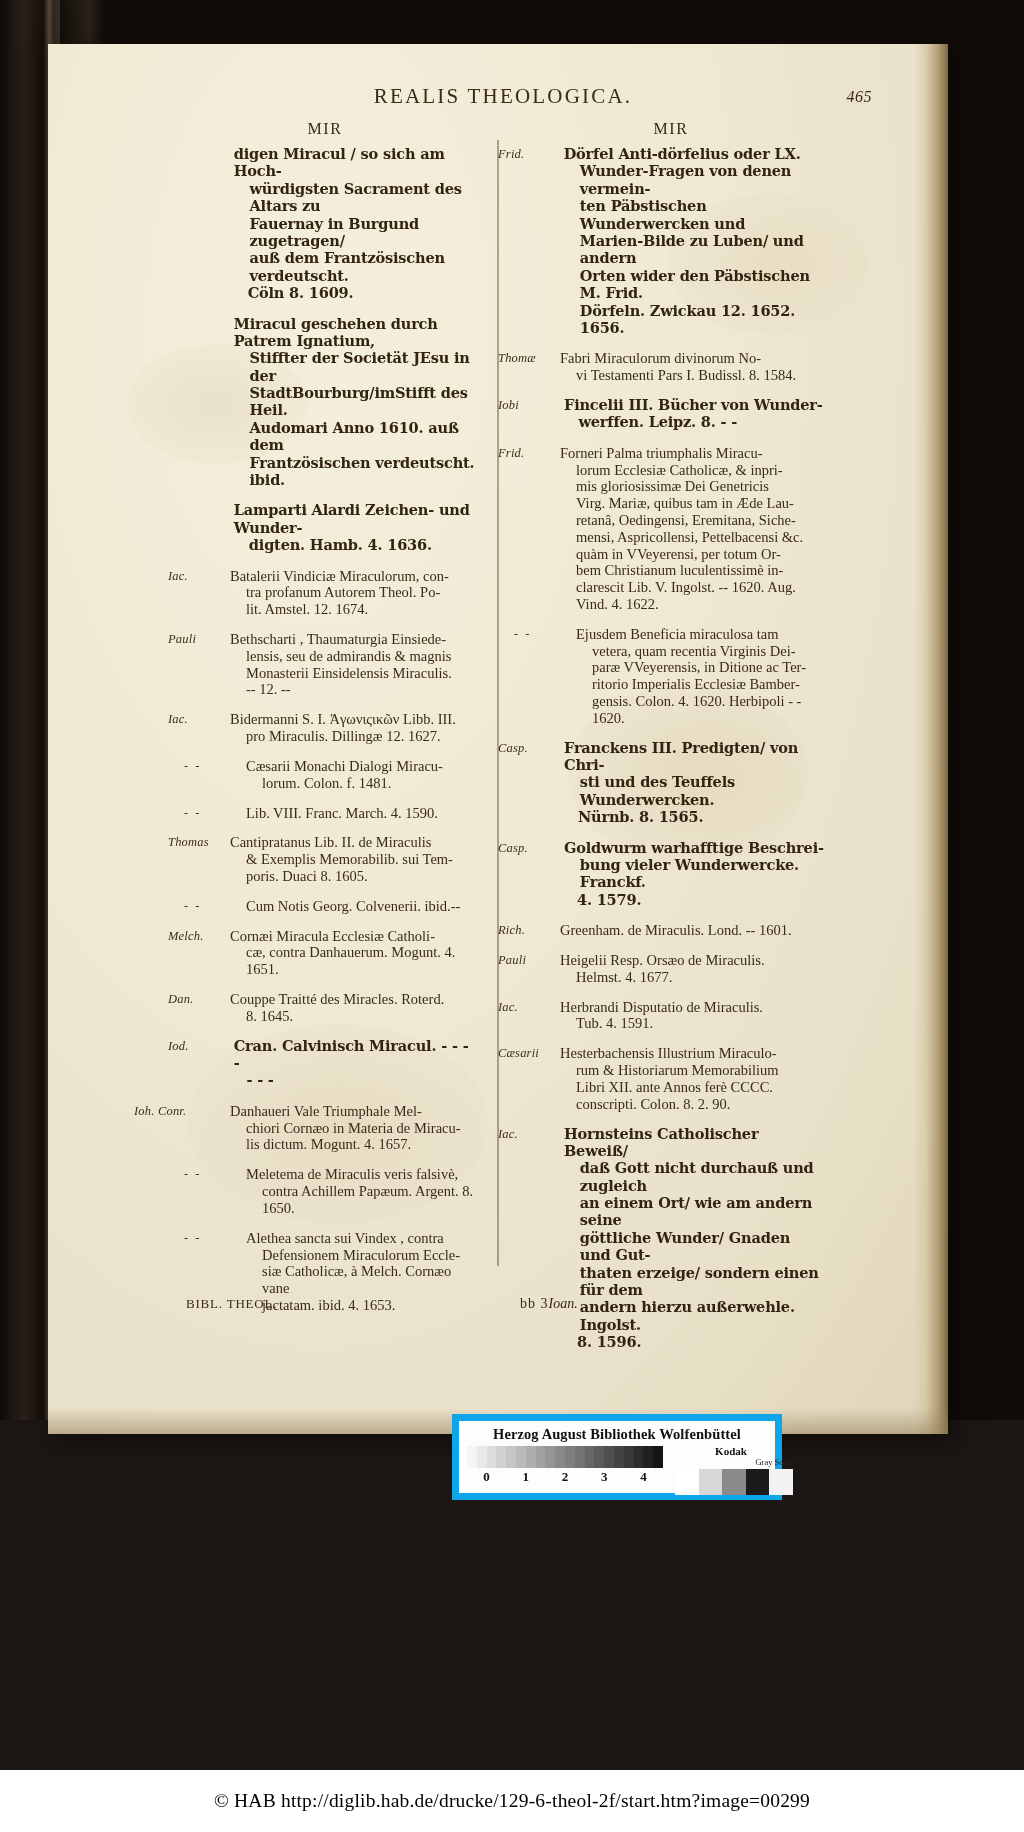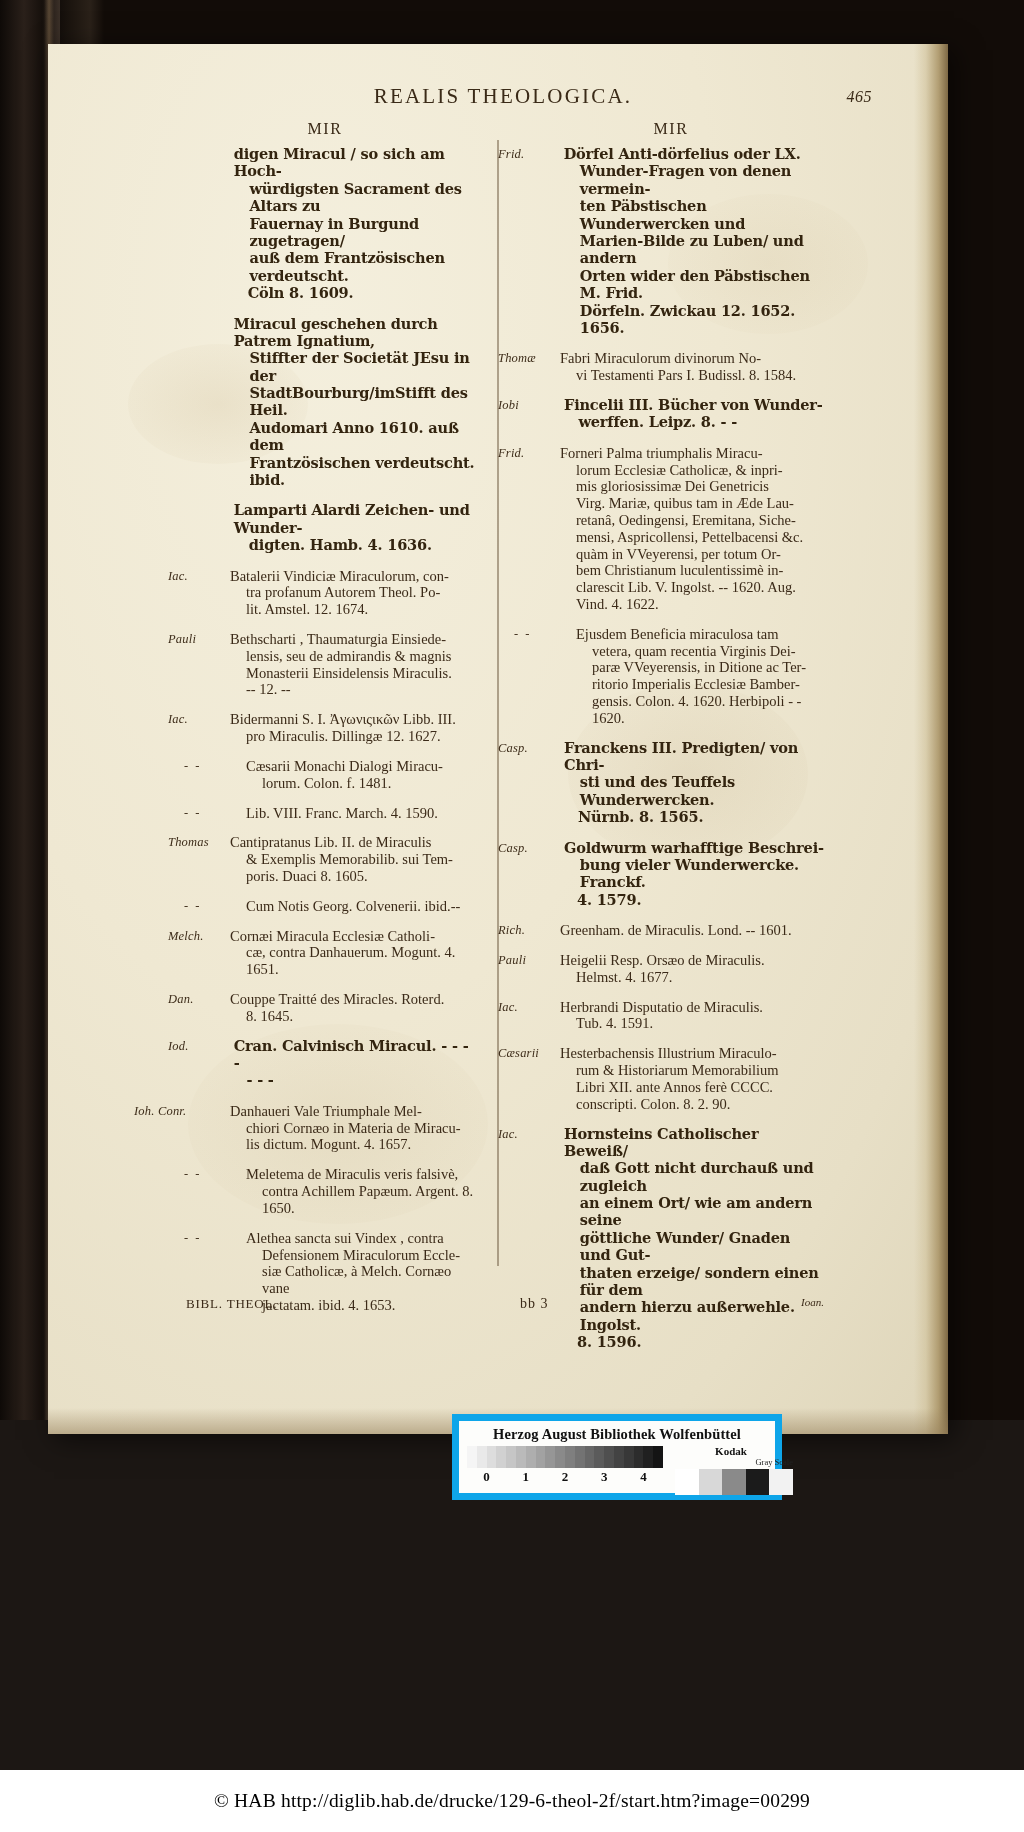--- a/index.html
+++ b/index.html
@@ -220,25 +220,24 @@
     width: 50%;
     padding-left: 18px;
     box-sizing: border-box;
     letter-spacing: 0.8px;
   }
   #foot-right {
     width: 50%;
     box-sizing: border-box;
     padding-left: 22px;
     display: flex;
-    justify-content: space-between;
     padding-right: 4px;
   }
   #signature-mark { font-size: 14px; letter-spacing: 1px; }
-  #catchword { font-size: 11px; font-style: italic; }
+  #catchword { font-size: 14px; font-style: italic; }
 
   
   #target-card {
     position: absolute;
     left: 452px;
     top: 1414px;
     width: 330px;
     height: 86px;
     background: #fdfdfb;
     border: 7px solid #0ea5e9;

